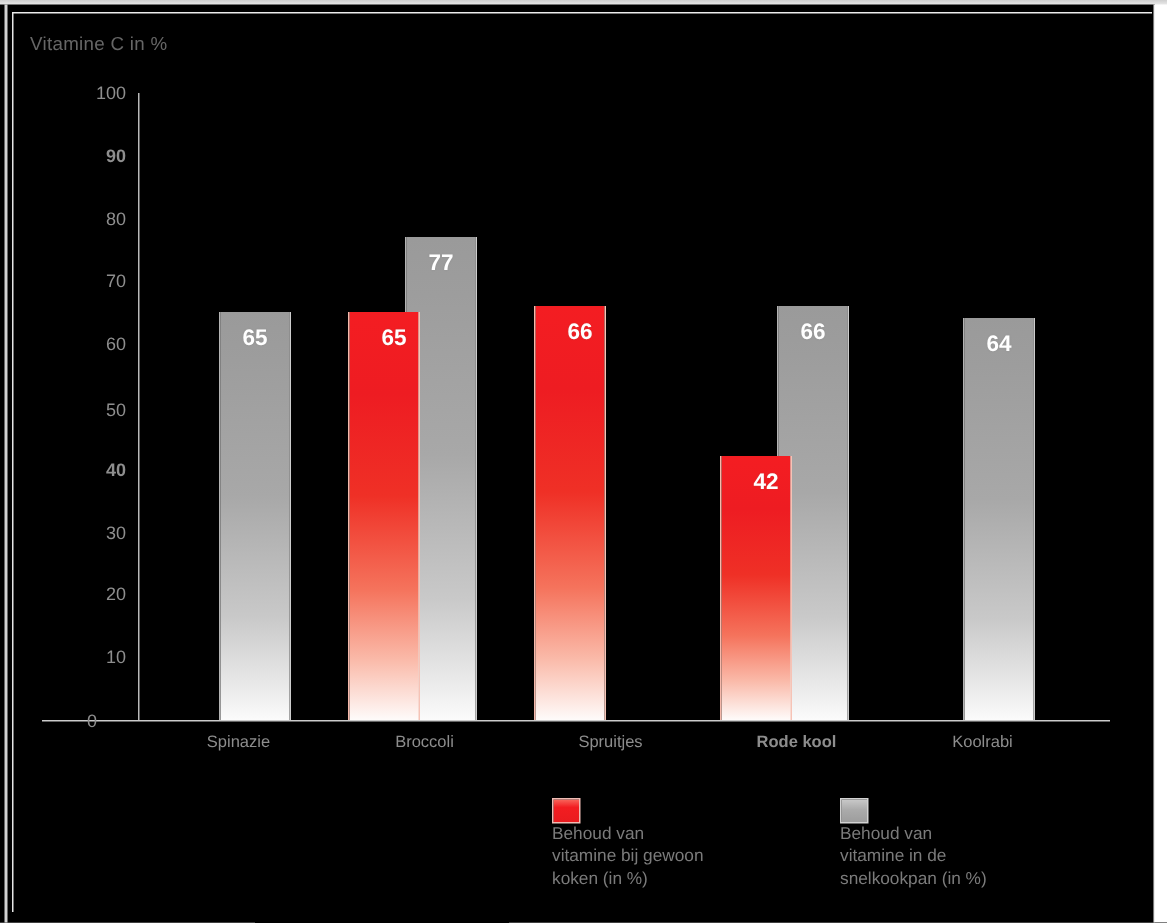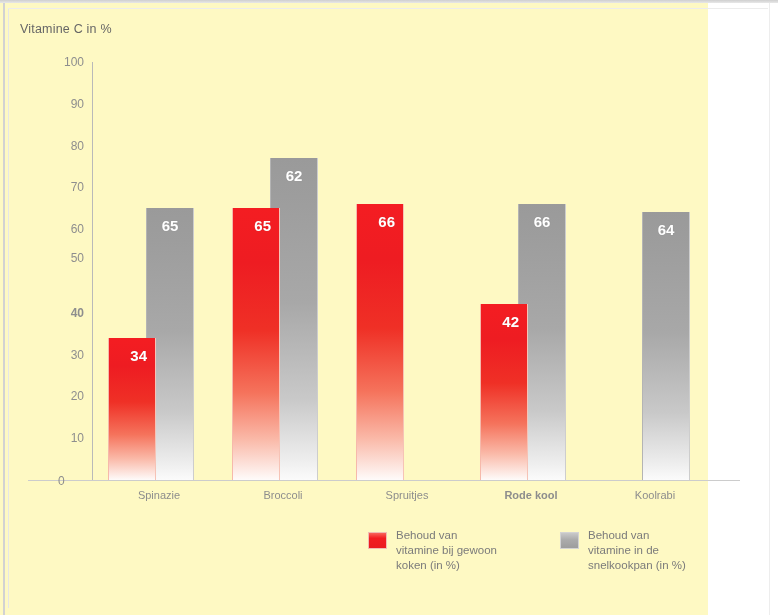--- a/index.html
+++ b/index.html
@@ -4,23 +4,23 @@
 <style>
   html,body{margin:0;padding:0;}
   body{
     width:778px;height:615px;
     background:#ffffff;
     font-family:"Liberation Sans", sans-serif;
     overflow:hidden;
   }
   #page{
     position:relative;
-    width:708px;height:615px;
+    width:770px;height:615px;
     box-sizing:border-box;
-    background:#fef9c3;
+    background:#000000;
   }
   
   .frame-top{
     position:absolute;left:0;top:0;width:778px;height:3px;
     background:linear-gradient(#cfcfcf,#e8e8e8);
   }
   .frame-left{
     position:absolute;left:3px;top:3px;width:2px;height:612px;
     background:#d2d2d2;
   }
@@ -115,21 +115,21 @@
     text-align:center;
     white-space:nowrap;
   }
 
   
   #legend{
     position:absolute;left:360px;top:528px;width:400px;height:70px;
   }
   .legend-item{
     position:absolute;top:0;
-    display:flex;align-items:flex-start;
+    display:flex;align-items:flex-start;flex-direction:column;
   }
   .legend-item.first{left:8px;}
   .legend-item.second{left:200px;}
   .swatch{
     width:19px;height:17px;margin-top:4px;margin-right:9px;
     box-sizing:border-box;flex:0 0 auto;
   }
   .swatch.red{
     background:linear-gradient(to bottom,#f8655b 0%,#f21d21 35%,#ea1b1f 100%);
     border:1px solid #f0bcb4;
@@ -151,45 +151,42 @@
   <div class="frame-top"></div>
   <div class="frame-left"></div>
   <div class="frame-left2"></div>
   <div class="frame-inner-top"></div>
   <div class="frame-right"></div>
 
   <div class="chart-title">Vitamine C in %</div>
 
   <div id="yticks">
       <div class="ytick" style="top: 0px;">100</div>
-      <div class="ytick" style="top: 41.8px;">90</div>
+      <div class="ytick" style="top: 41.8px; font-weight: bold;">90</div>
       <div class="ytick" style="top: 83.6px;">80</div>
       <div class="ytick" style="top: 125.4px;">70</div>
       <div class="ytick" style="top: 167.2px;">60</div>
-      <div class="ytick" style="top: 196px;">50</div>
+      <div class="ytick" style="top: 211px;">50</div>
       <div class="ytick" style="top: 250.8px; font-weight: bold;">40</div>
       <div class="ytick" style="top: 292.6px; text-align: center;">30</div>
       <div class="ytick" style="top: 334.4px;">20</div>
       <div class="ytick" style="top: 376.2px;">10</div>
     </div>
   <div class="axis-y"></div>
   <div class="axis-x"></div>
 
   <div id="plot">
       <div class="group" style="left: 10px; width: 124px;">
         <div class="bar gray" style="left: 44px; width: 48px; height: 271.7px;">
           <span class="bar-label gray-lbl">65</span>
         </div>
-        <div class="bar red" style="left: 6px; width: 48px; height: 142.12px;">
-          <span class="bar-label red-lbl">34</span>
-        </div>
       </div>
       <div class="group" style="left: 134px; width: 124px;">
         <div class="bar gray" style="left: 44px; width: 48px; height: 321.86px;">
-          <span class="bar-label gray-lbl">62</span>
+          <span class="bar-label gray-lbl">77</span>
         </div>
         <div class="bar red" style="left: 6px; width: 48px; height: 271.7px;">
           <span class="bar-label red-lbl">65</span>
         </div>
       </div>
       <div class="group" style="left: 258px; width: 124px;">
         <div class="bar red" style="left: 6px; width: 48px; height: 275.88px;">
           <span class="bar-label red-lbl">66</span>
         </div>
       </div>

